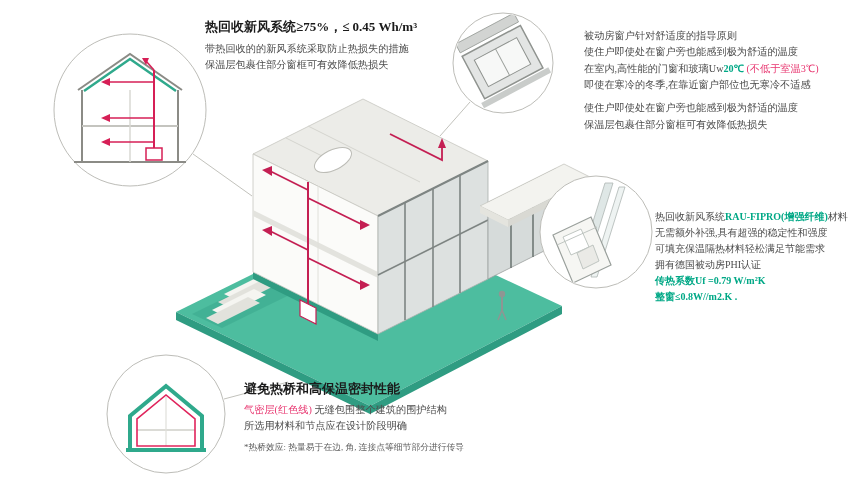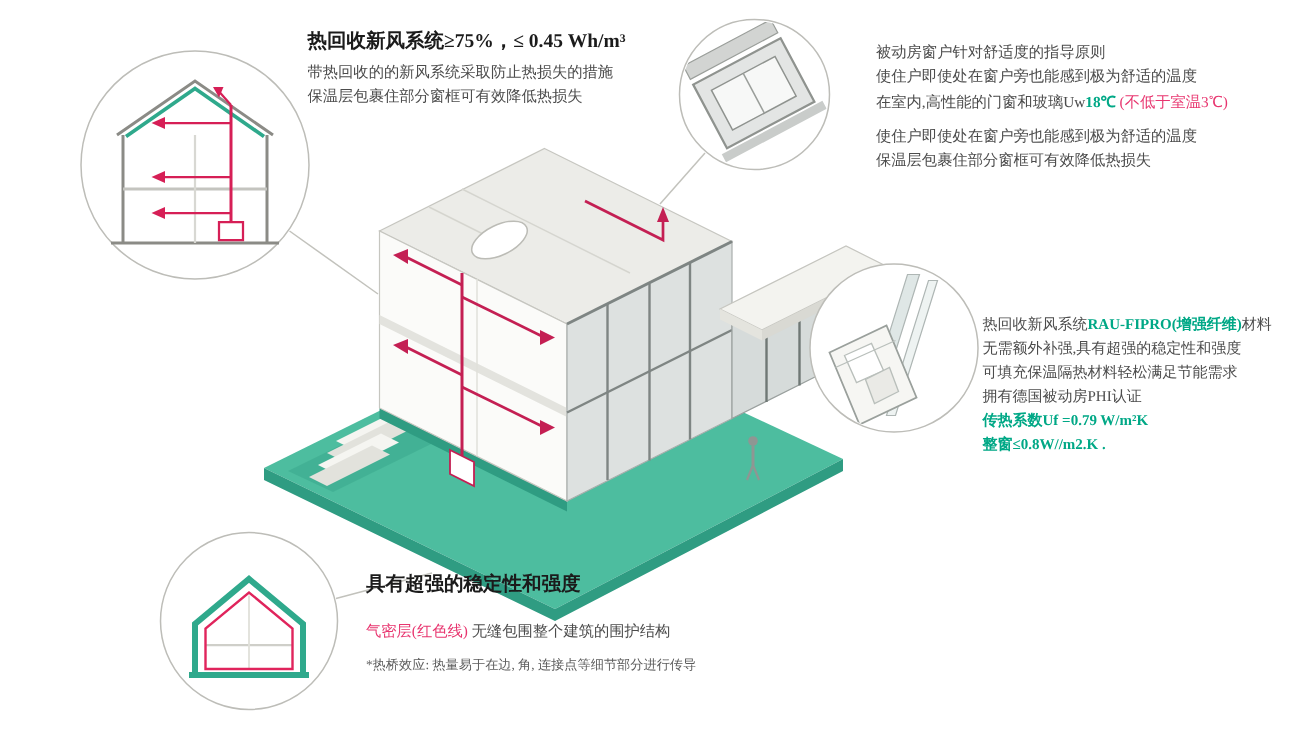--- a/index.html
+++ b/index.html
@@ -171,45 +171,47 @@
       <div>带热回收的的新风系统采取防止热损失的措施</div>
       <div>保温层包裹住部分窗框可有效降低热损失</div>
     </div>
   </div>
 
   <div class="abs" style="left:584px;top:12px;width:278px">
     <div class="callout-body" style="margin-top:16px">
       <div>被动房窗户针对舒适度的指导原则</div>
       <div>使住户即使处在窗户旁也能感到极为舒适的温度</div>
       <div>
-        <span>在室内,高性能的门窗和玻璃Uw</span><span class="green">18℃</span><span class="red"> (不低于室温3℃)</span>
+        <span>在室内,高性能的门窗和玻璃Uw</span><span class="green">20℃</span><span class="red"> (不低于室温3℃)</span>
       </div>
+      <div>即使在寒冷的冬季,在靠近窗户部位也无寒冷不适感</div>
       <div class="gap"></div>
       <div>使住户即使处在窗户旁也能感到极为舒适的温度</div>
       <div>保温层包裹住部分窗框可有效降低热损失</div>
     </div>
   </div>
 
   <div class="abs" style="left:655px;top:209px;width:212px">
     <div class="callout-body" style="font-size:10px">
       <div>
         <span>热回收新风系统</span><span class="green">RAU-FIPRO(增强纤维)</span><span>材料</span>
       </div>
       <div>无需额外补强,具有超强的稳定性和强度</div>
       <div>可填充保温隔热材料轻松满足节能需求</div>
       <div>拥有德国被动房PHI认证</div>
       <div class="green">传热系数Uf =0.79 W/m²K</div>
       <div class="green">整窗≤0.8W//m2.K .</div>
     </div>
   </div>
 
   <div class="abs" style="left:244px;top:380px;width:312px">
-    <div class="callout-title">具有超强的稳定性和强度</div>
-    <div class="callout-body" style="margin-top:16px">
+    <div class="callout-title">避免热桥和高保温密封性能</div>
+    <div class="callout-body" style="margin-top:4px">
       <div>
         <span class="redlabel">气密层(红色线)</span><span> 无缝包围整个建筑的围护结构</span>
       </div>
+      <div>所选用材料和节点应在设计阶段明确</div>
       <div class="gap" style="height:4px"></div>
       <div class="footnote">*热桥效应: 热量易于在边, 角, 连接点等细节部分进行传导</div>
     </div>
   </div>
 
 </div>
 
 </body></html>

